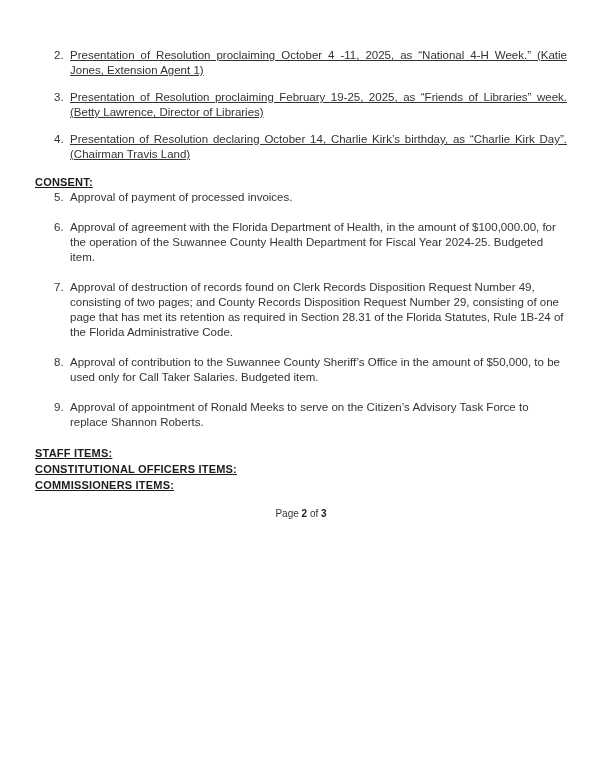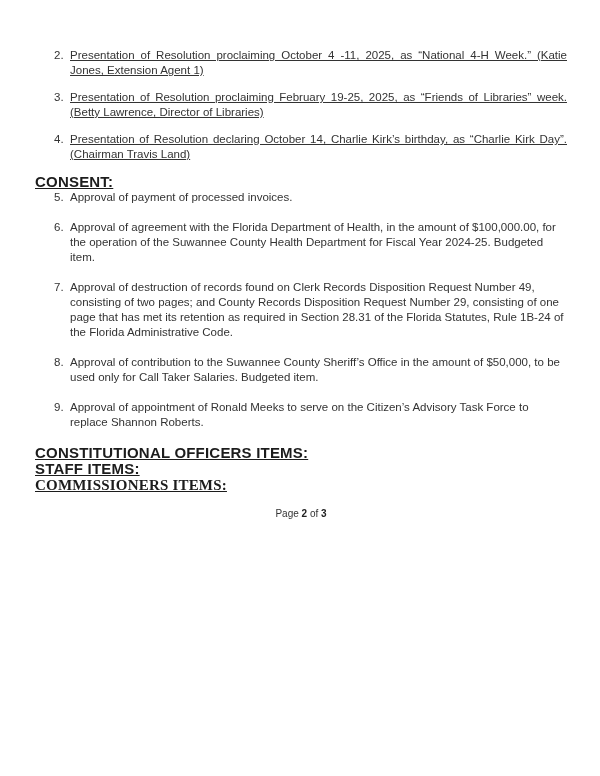--- a/index.html
+++ b/index.html
@@ -30,32 +30,32 @@
   .list-consent .item { margin-bottom: 15px; }
   .item .num {
     position: absolute;
     left: 19px;
     top: 0;
     white-space: nowrap;
   }
   .list-presentation .item .text { text-align: justify; text-align-last: left; text-decoration: underline; }
   .item .text { display: block; }
   h2.section-heading {
-    font-size: 15px;
+    font-size: 11px;
     line-height: 16px;
     font-weight: bold;
     color: #1c1c1c;
     text-decoration: underline;
     letter-spacing: 0.2px;
     margin: 0;
   }
   .heading-consent { margin-top: 20px; margin-bottom: 13px; }
   .heading-constitutional { margin-top: 30px; }
   .heading-staff { margin-top: 26px; }
-  .heading-commissioners { margin-top: 12px; font-family: Liberation Serif, serif; }
+  .heading-commissioners { margin-top: 12px; }
   .footer {
     margin-top: 15px;
     text-align: center;
     font-size: 10px;
     line-height: 12px;
     color: #333333;
   }
   .footer b { font-weight: bold; color: #222222; }
 </style>
 </head>
@@ -105,23 +105,23 @@
 
   <div class="item">
     <span class="num">9.</span>
     <span class="text">Approval of appointment of Ronald Meeks to serve on the Citizen’s Advisory Task Force to replace Shannon Roberts.</span>
   </div>
 
 
 
 </div>
 
+  <h2 class="section-heading heading-staff">STAFF ITEMS:</h2>
+
   <h2 class="section-heading heading-constitutional">CONSTITUTIONAL OFFICERS ITEMS:</h2>
-
-  <h2 class="section-heading heading-staff">STAFF ITEMS:</h2>
 
   <h2 class="section-heading heading-commissioners">COMMISSIONERS ITEMS:</h2>
 
   <div class="footer">
     <span>Page</span>
     <b>2</b>
     <span>of</span>
     <b>3</b>
   </div>
 

